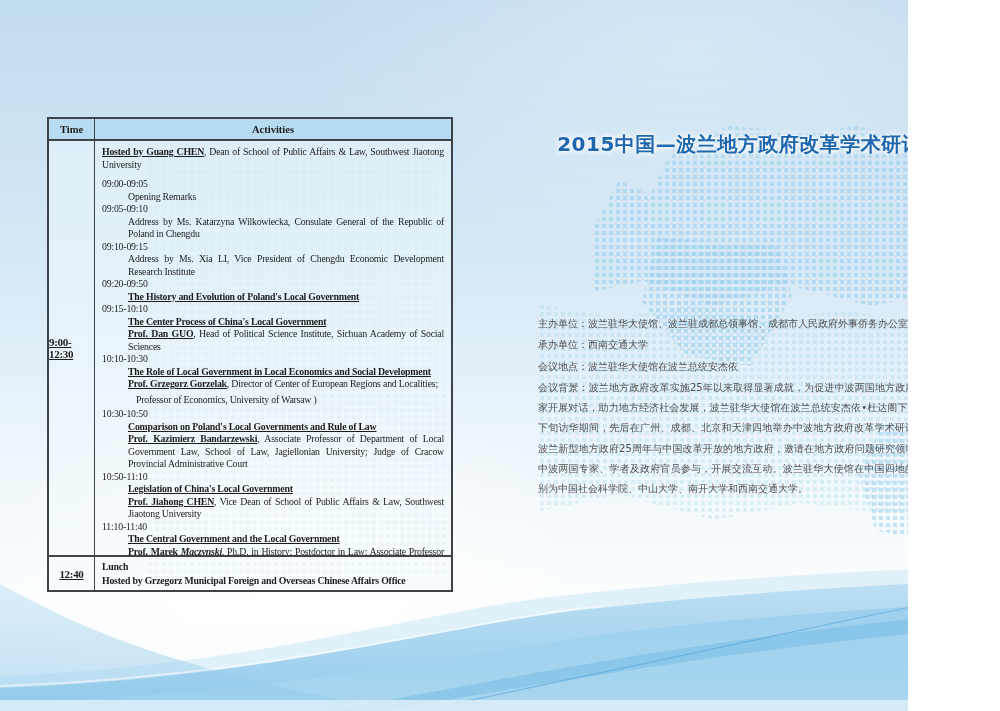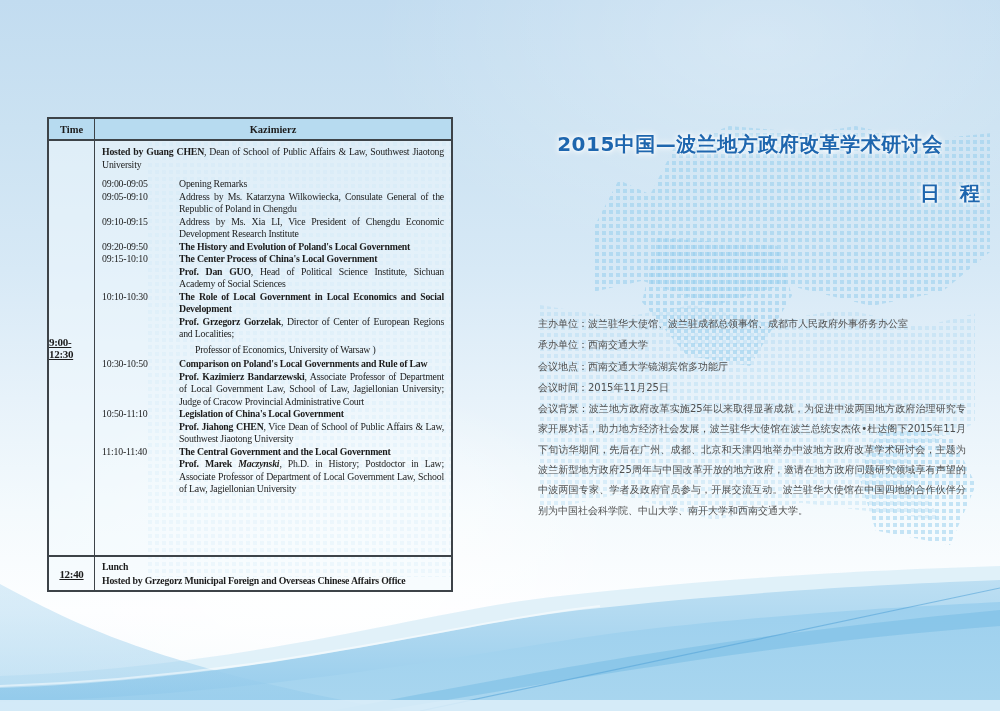--- a/index.html
+++ b/index.html
@@ -1,16 +1,16 @@
 <!DOCTYPE html>
 <html><head>
 <meta charset="utf-8">
 <style>
   html,body{margin:0;padding:0;background:#ffffff;}
-  .page{position:relative;width:1000px;height:711px;overflow:hidden;
+  .page{position:relative;width:908px;height:711px;overflow:hidden;
     background:linear-gradient(180deg,#c2dcf0 0%,#cbe2f2 18%,#d7e9f6 38%,#e7f2fa 56%,#f4fafd 72%,#fdfeff 86%,#f3f9fc 100%);
     font-family:"Liberation Serif",serif;}
   .glow{position:absolute;inset:0;pointer-events:none;
     background:radial-gradient(ellipse 430px 270px at 32% 80%,rgba(255,255,255,.9),rgba(255,255,255,0) 70%),
                radial-gradient(ellipse 520px 300px at 76% 6%,rgba(255,255,255,.28),rgba(255,255,255,0) 75%);}
   
   .dots{position:absolute;background-image:conic-gradient(at 4px 4px,rgba(0,0,0,0) 75%,var(--dc) 0);
     background-size:7px 7px;z-index:1;}
   .dots-eurasia{left:595px;top:126px;width:395px;height:180px;--dc:rgba(147,205,237,.52);
     clip-path:polygon(0 55%,6% 30%,14% 38%,20% 12%,34% 0,55% 4%,66% 0,82% 8%,100% 4%,100% 70%,88% 92%,70% 100%,48% 88%,30% 100%,12% 86%,0 92%);}
@@ -27,26 +27,26 @@
     z-index:2;color:#1c1c1c;}
   .thead{display:flex;flex:none;height:20px;background:#b7dbf0;border-bottom:2px solid #3d4348;
     font-weight:bold;font-size:10.5px;}
   .th-time{width:45px;flex:none;border-right:1.5px solid #3d4348;display:flex;align-items:center;justify-content:center;}
   .th-act{flex:1;display:flex;align-items:center;justify-content:center;}
   .trow{display:flex;flex:1;min-height:0;}
   .td-time{width:45px;flex:none;border-right:1.5px solid #3d4348;display:flex;align-items:center;
     justify-content:center;font-weight:bold;font-size:11px;letter-spacing:-0.3px;text-decoration:underline;}
   .td-act{flex:1;padding:5px 7px 3px 7px;font-size:9.8px;line-height:12.5px;letter-spacing:-0.2px;overflow:hidden;}
   .hosted{margin-bottom:7px;text-align:justify;}
-  .item{display:flex;}
+  .item{display:flex;flex-direction:column;}
   .item .it{width:51px;flex:none;}
   .item .ic{flex:1;text-align:justify;padding-left:26px;}
-  .b{font-weight:bold;}
+  .b{font-weight:bold;text-decoration:underline;}
   .i{font-style:italic;}
-  .desc2{margin:3px 16px 2px;}
+  .desc2{margin:3px 8px 2px;}
   .lunch{flex:none;height:33px;border-top:2px solid #3d4348;display:flex;}
   .lunch .lunch-act{flex:1;display:flex;flex-direction:column;justify-content:center;
     padding:2px 7px;font-weight:bold;font-size:9.8px;line-height:13.5px;letter-spacing:-0.2px;}
   
   .rtitle{position:absolute;left:520px;top:131px;width:460px;text-align:center;z-index:2;
     font-family:"DejaVu Sans","Liberation Sans",sans-serif;font-weight:bold;font-size:20px;color:#1e66ae;
     letter-spacing:.5px;text-shadow:0 0 3px #fff,0 0 6px #fff,0 0 10px rgba(255,255,255,.8);}
   .rsub{position:absolute;left:520px;top:180px;width:460px;text-align:right;z-index:2;
     font-family:"DejaVu Sans","Liberation Sans",sans-serif;font-weight:bold;font-size:20px;color:#1e66ae;
     text-shadow:0 0 3px #fff,0 0 6px #fff,0 0 10px rgba(255,255,255,.8);}
@@ -64,21 +64,21 @@
 
   <div class="dots dots-left"></div>
   <div class="dots dots-eurasia"></div>
   <div class="dots dots-africa"></div>
   <div class="dots dots-mid"></div>
   <div class="dots dots-au"></div>
 
   <div class="table">
     <div class="thead">
       <div class="th-time">Time</div>
-      <div class="th-act">Kazimierz</div>
+      <div class="th-act">Activities</div>
     </div>
 
     <div class="trow">
       <div class="td-time">9:00-12:30</div>
       <div class="td-act">
         <div class="hosted"><span class="b">Hosted by Guang CHEN</span><span>, Dean of School of Public Affairs &amp; Law, Southwest Jiaotong University</span></div>
 
         <div class="item">
           <div class="it">09:00-09:05</div>
           <div class="ic">Opening Remarks</div>
@@ -146,22 +146,21 @@
       </div>
     </div>
   </div>
 
   <div class="rtitle">2015中国—波兰地方政府改革学术研讨会</div>
   <div class="rsub">日　程</div>
 
   <div class="rtext">
     <div class="iline">主办单位：波兰驻华大使馆、波兰驻成都总领事馆、成都市人民政府外事侨务办公室</div>
     <div class="iline">承办单位：西南交通大学</div>
-    <div class="iline">会议地点：西南交通大学镜湖宾馆多功能厅</div>
-    <div class="iline">会议时间：2015年11月25日</div>
+    <div class="iline">会议地点：波兰驻华大使馆在波兰总统安杰依</div>
     <div class="bg-para">会议背景：波兰地方政府改革实施25年以来取得显著成就，为促进中波两国地方政府治理研究专家开展对话，助力地方经济社会发展，波兰驻华大使馆在波兰总统安杰依•杜达阁下2015年11月下旬访华期间，先后在广州、成都、北京和天津四地举办中波地方政府改革学术研讨会，主题为波兰新型地方政府25周年与中国改革开放的地方政府，邀请在地方政府问题研究领域享有声望的中波两国专家、学者及政府官员参与，开展交流互动。波兰驻华大使馆在中国四地的合作伙伴分别为中国社会科学院、中山大学、南开大学和西南交通大学。</div>
   </div>
 
   <svg class="waves" viewBox="0 0 1000 185" preserveAspectRatio="none">
     <defs>
       <linearGradient id="g1" x1="0" y1="0" x2="0" y2="1">
         <stop offset="0" stop-color="#b9ddf2"></stop>
           <stop offset="1" stop-color="#8cc7ea"></stop>
       </linearGradient>
       <linearGradient id="g2" x1="0" y1="0" x2="0" y2="1">

